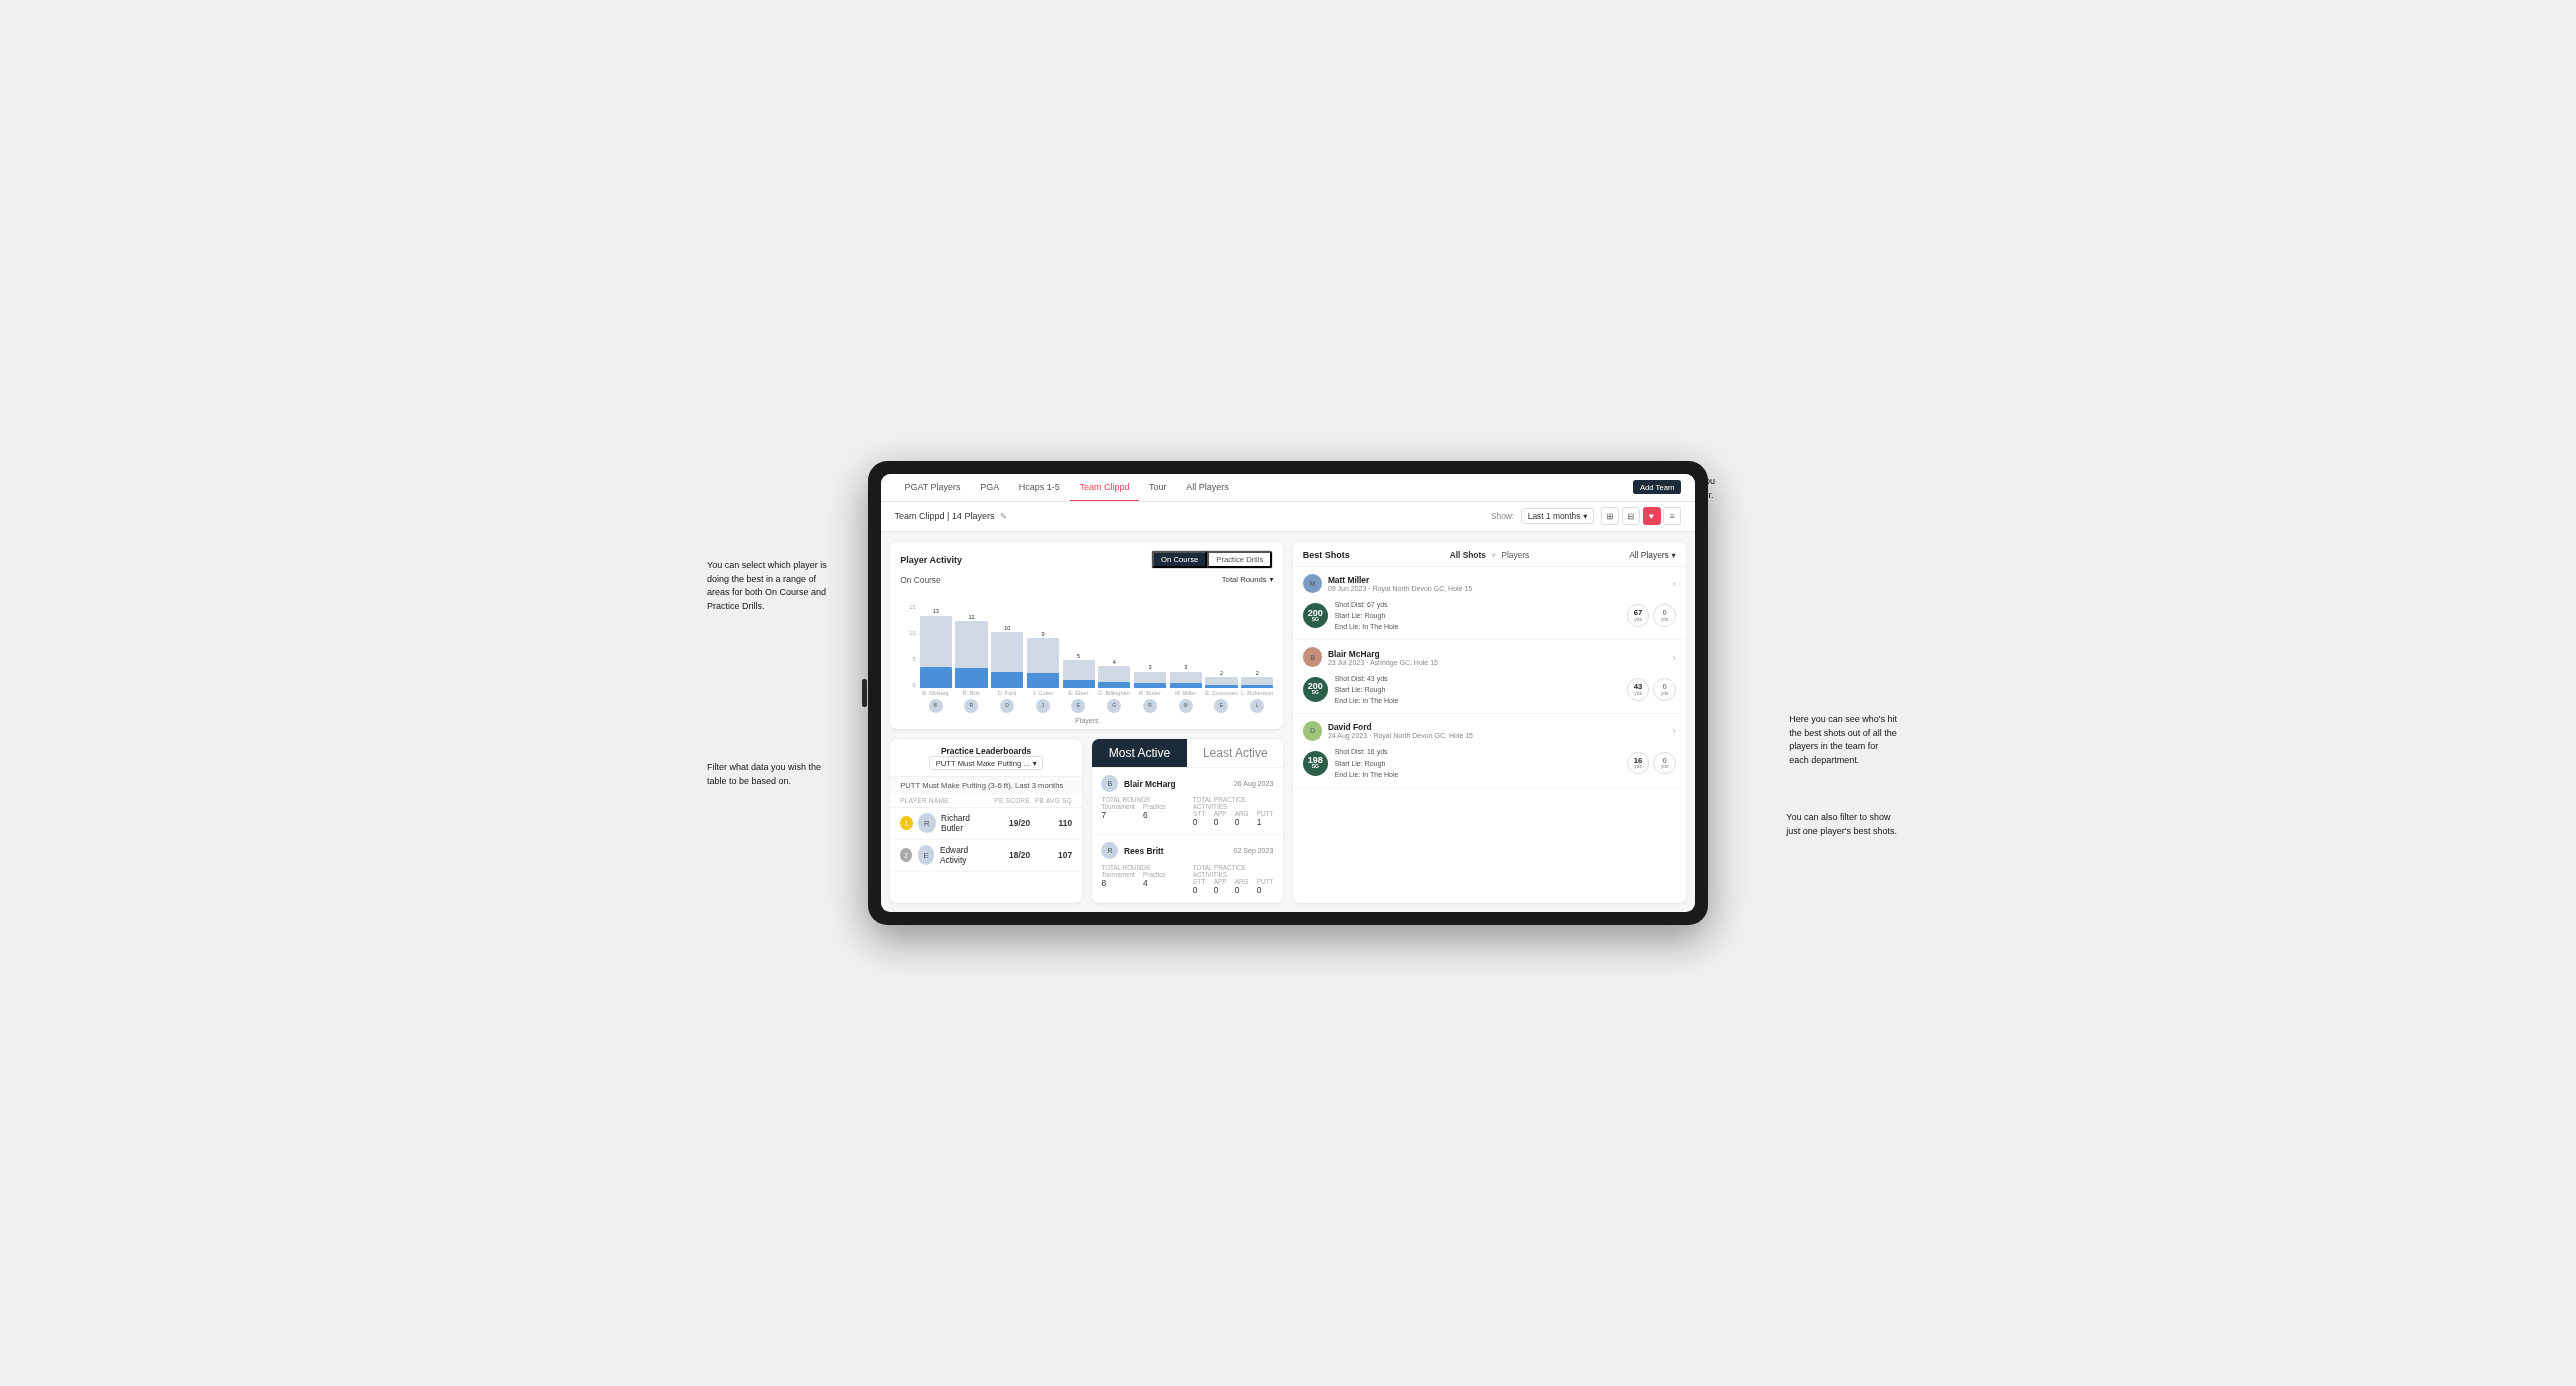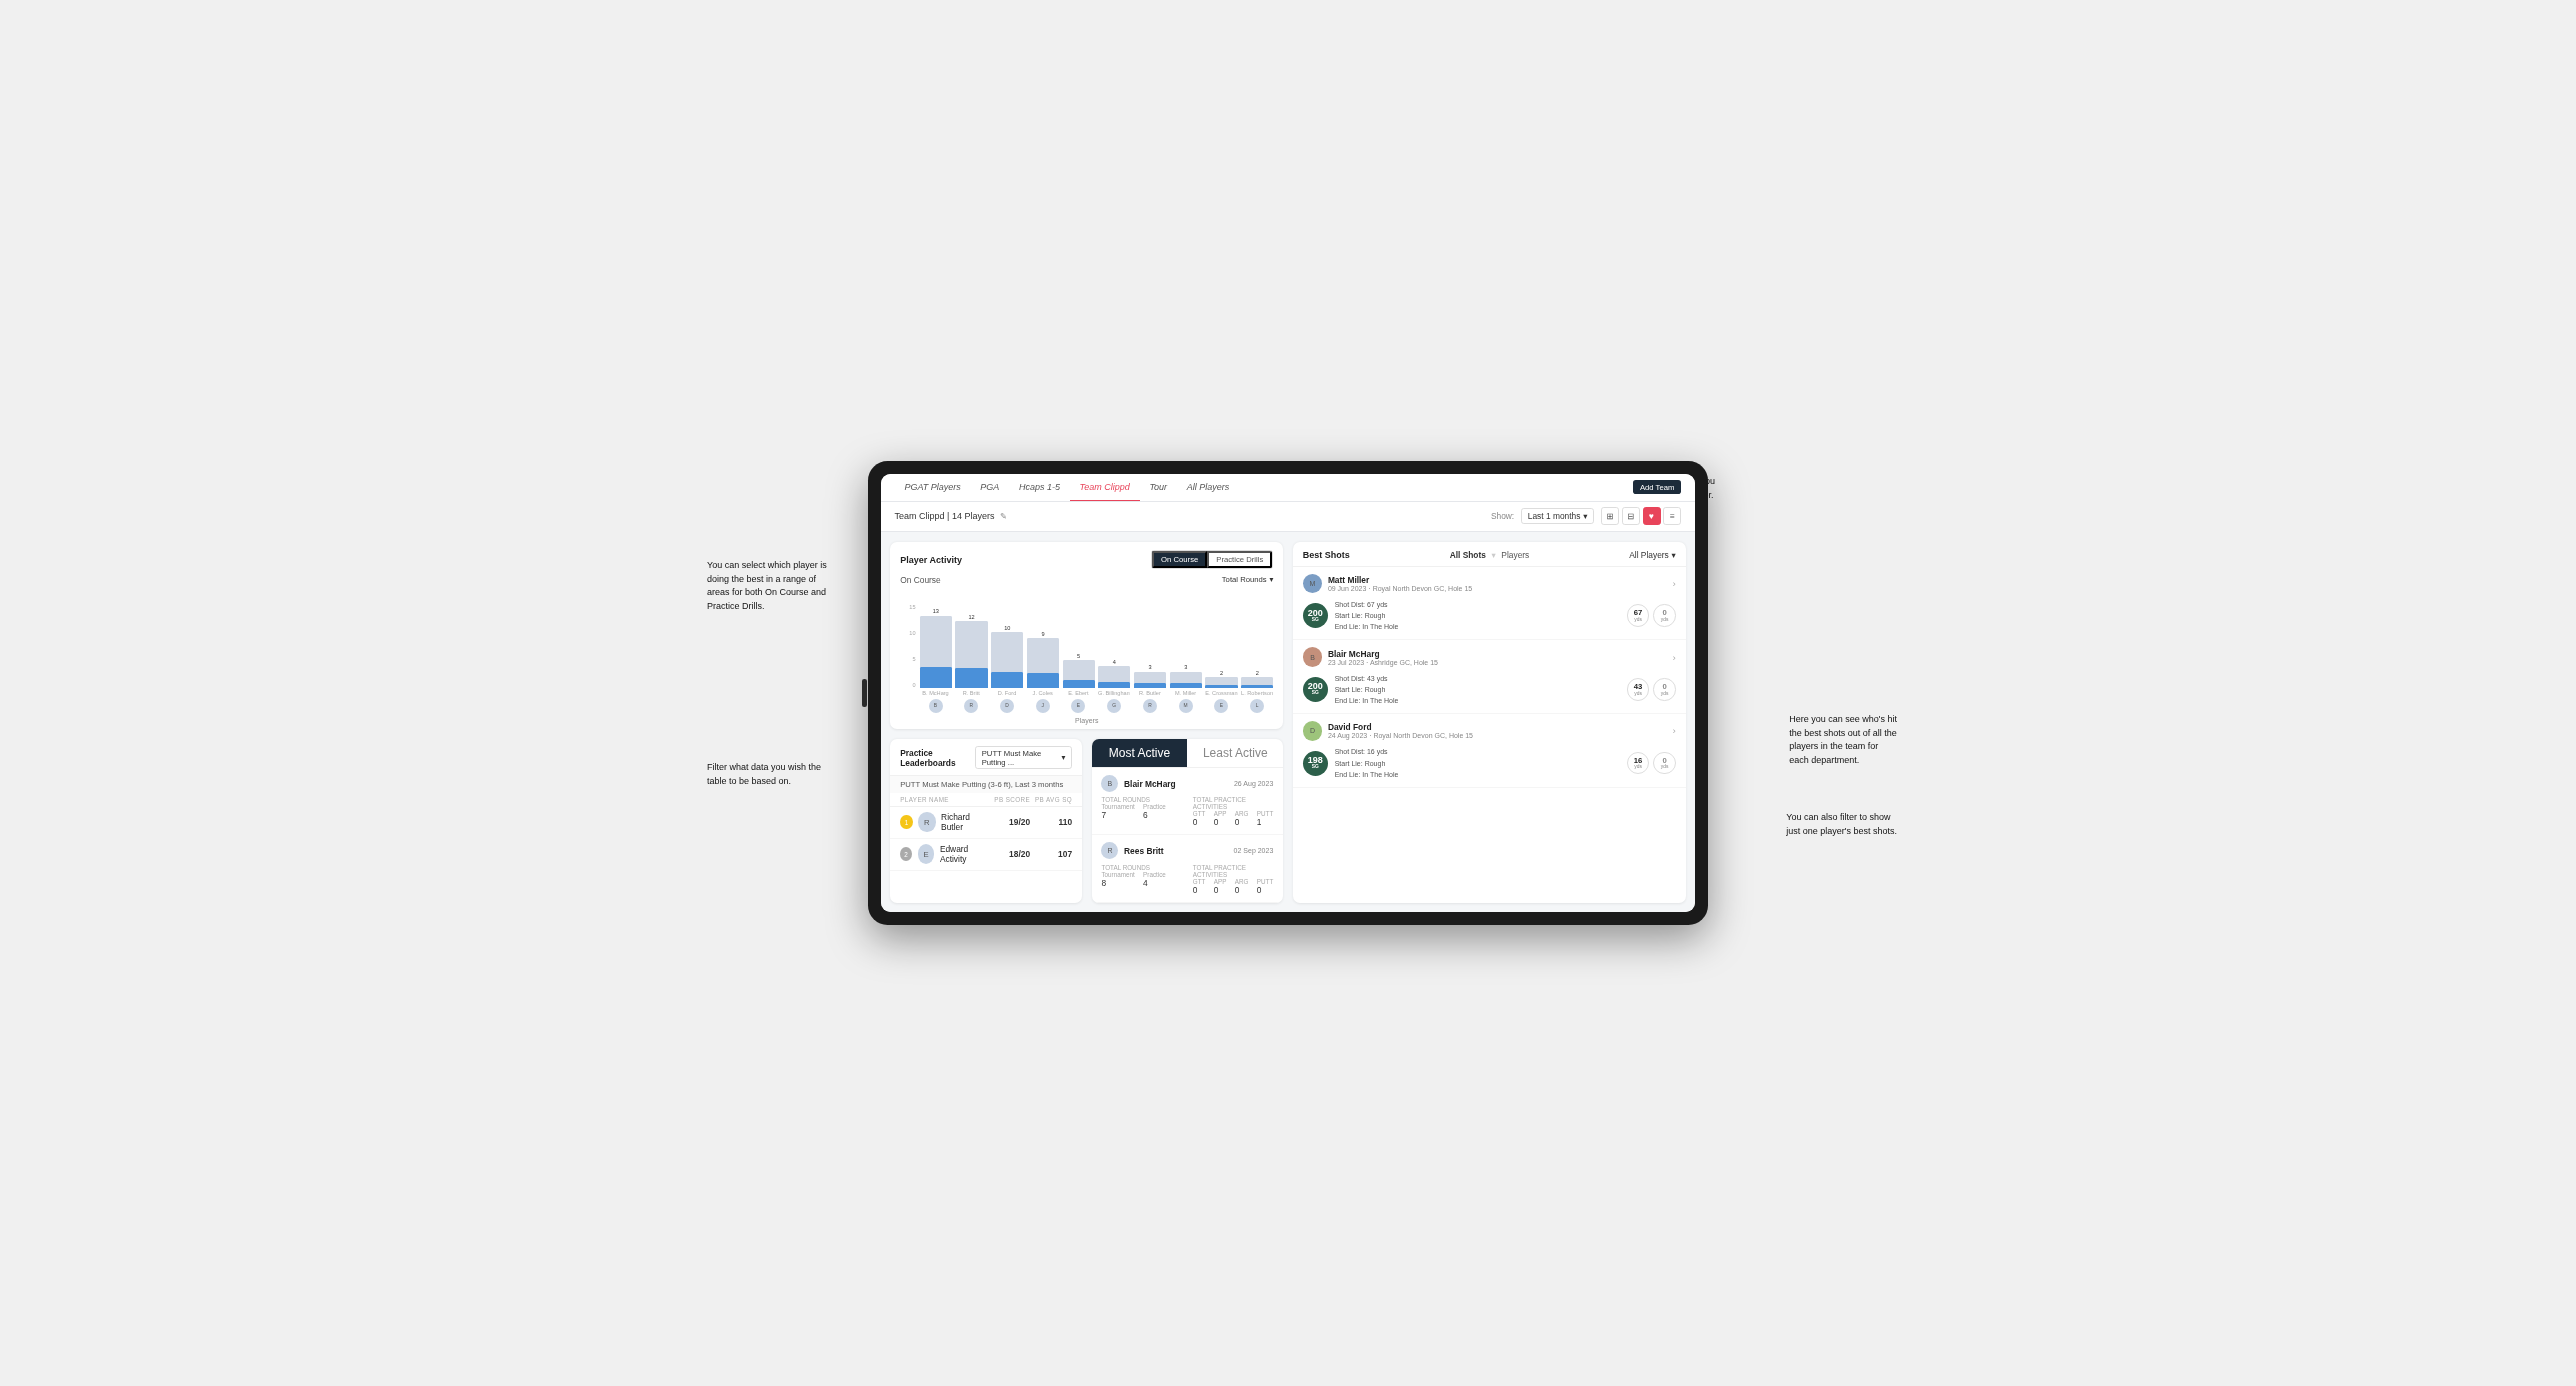--- a/index.html
+++ b/index.html
@@ -133,21 +133,20 @@
     }
     .sub-nav-item {
       padding: 0 9.8px;
       height: 28px;
       display: flex;
       align-items: center;
       font-size: 9px;
       color: #555;
       cursor: pointer;
       border-bottom: 1.4px solid transparent;
-      font-style: italic;
     }
     .sub-nav-item.active {
       color: #e8445a;
       border-bottom: 1.4px solid #e8445a;
       font-weight: 500;
     }
     .add-team-btn {
       position: absolute;
       right: 14px;
       background: #1c2b3a;
@@ -428,20 +427,21 @@
     }
     .metric-circle.zero .metric-val {
       color: #888;
     }
     .practice-header {
       display: flex;
       align-items: center;
       justify-content: center;
       padding: 7px 9.8px 5.6px;
       border-bottom: 0.7px solid #f0f0f0;
+      flex-direction: column;
     }
     .practice-title {
       font-size: 8.4px;
       font-weight: 600;
       color: #222;
     }
     .practice-dropdown {
       font-size: 7.7px;
       color: #333;
       display: flex;

